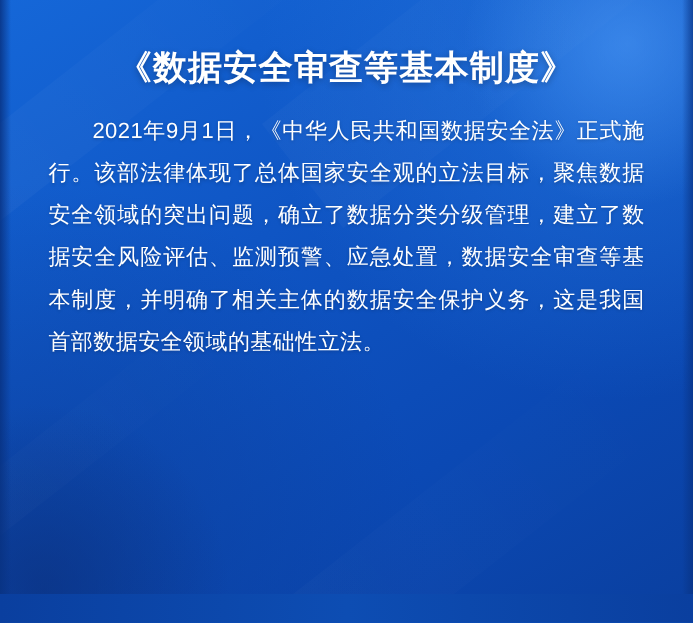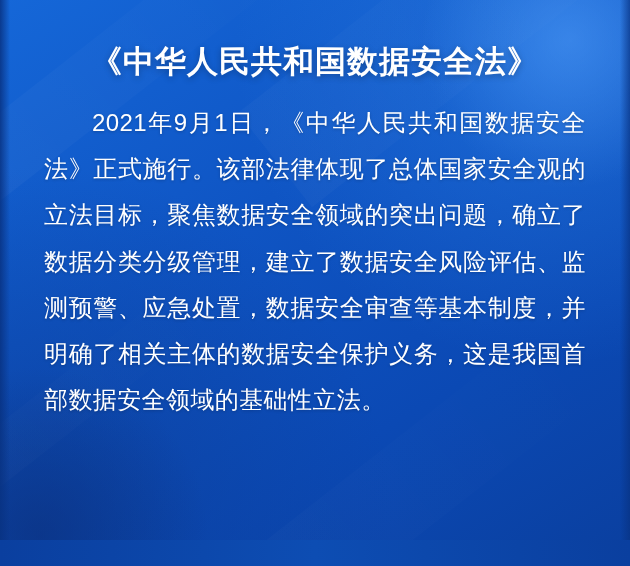--- a/index.html
+++ b/index.html
@@ -60,21 +60,21 @@
     font-weight: bold;
     letter-spacing: 1px;
     text-align: center;
     line-height: 1.3;
     margin: 6px 0 18px 0;
     text-shadow: 0 2px 6px rgba(0,0,0,0.28);
     white-space: nowrap;
   }
   .body-text {
     color: #ffffff;
-    font-size: 24px;
+    font-size: 20px;
     line-height: 1.92;
     text-align: justify;
     text-indent: 2em;
     letter-spacing: 0.4px;
     text-shadow: 0 1px 3px rgba(0,0,0,0.22);
   }
   .bottom-bar {
     position: absolute;
     left: 0;
     right: 0;
@@ -104,20 +104,20 @@
 <div class="poster">
 
   <div class="glow g1"></div>
   <div class="glow g2"></div>
   <div class="streak s1"></div>
   <div class="streak s2"></div>
   <div class="streak s3"></div>
   <div class="streak s4"></div>
 
   <div class="content">
-    <div class="title">《中华人民共和国数据安全法》</div>
+    <div class="title">《数据安全审查等基本制度》</div>
     <div class="body-text">2021年9月1日，《中华人民共和国数据安全法》正式施行。该部法律体现了总体国家安全观的立法目标，聚焦数据安全领域的突出问题，确立了数据分类分级管理，建立了数据安全风险评估、监测预警、应急处置，数据安全审查等基本制度，并明确了相关主体的数据安全保护义务，这是我国首部数据安全领域的基础性立法。</div>
   </div>
 
   <div class="edge-left"></div>
   <div class="edge-right"></div>
   <div class="bottom-bar"></div>
 </div>
 
 </body></html>

